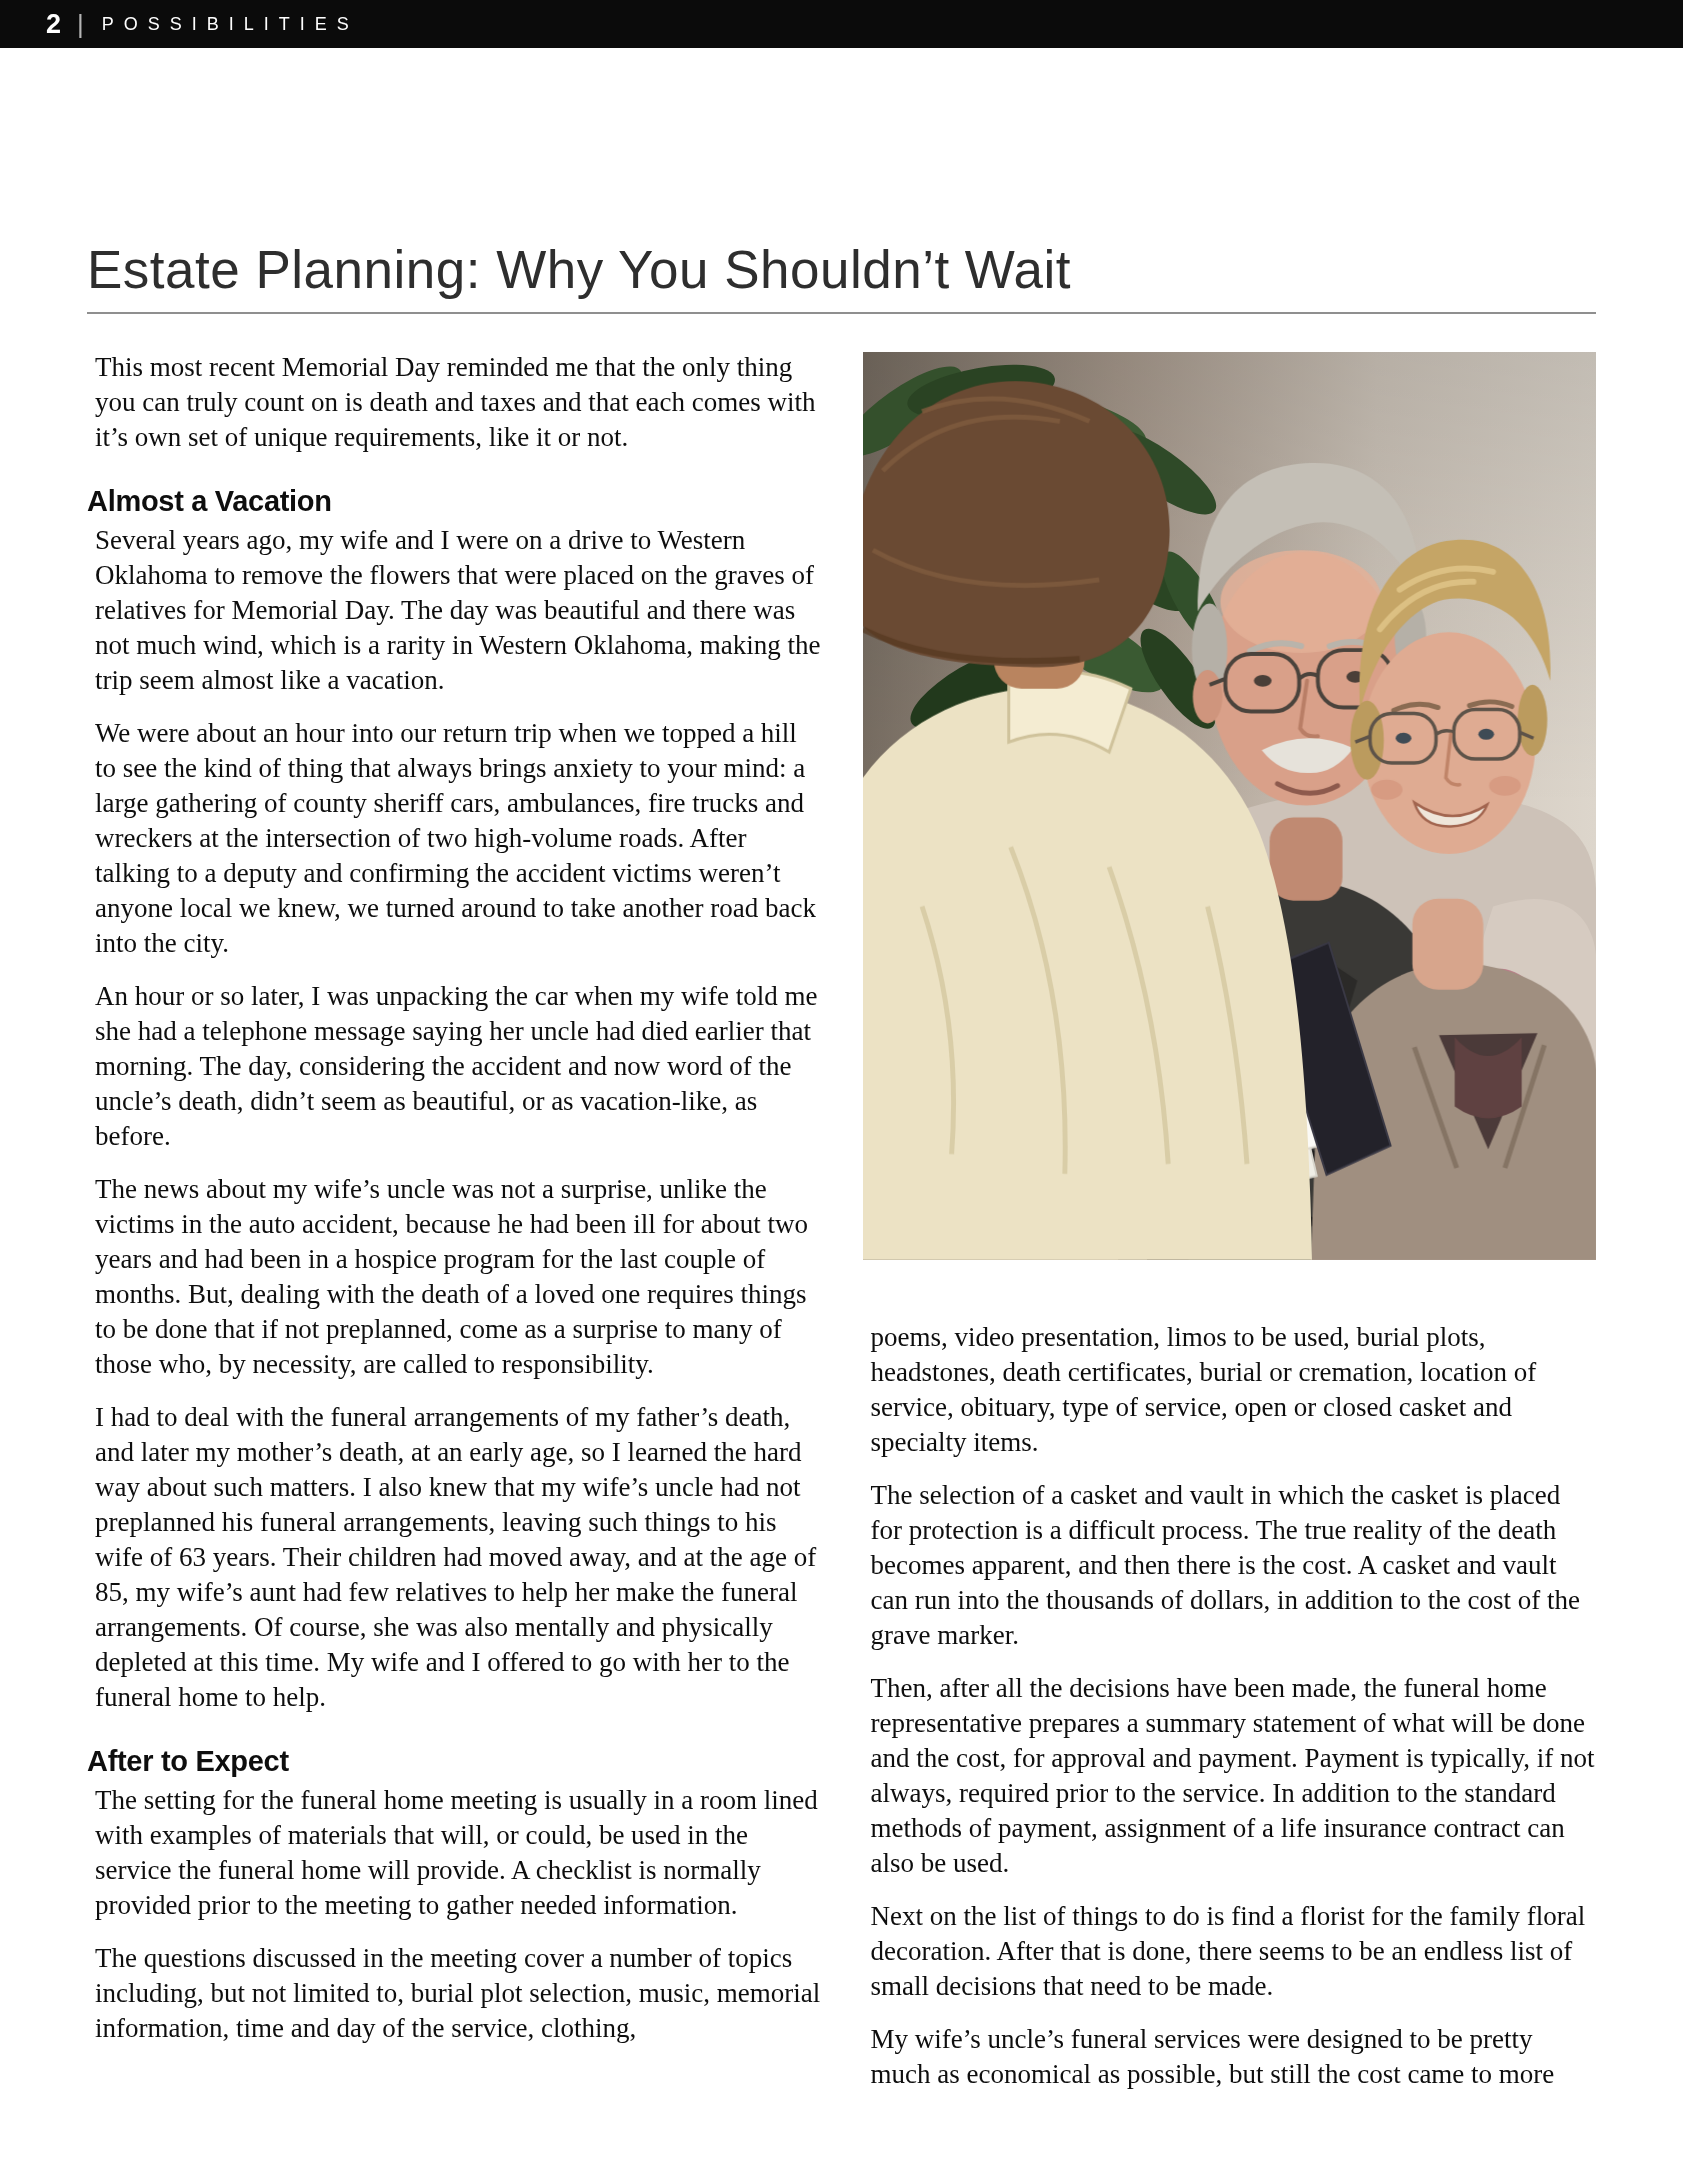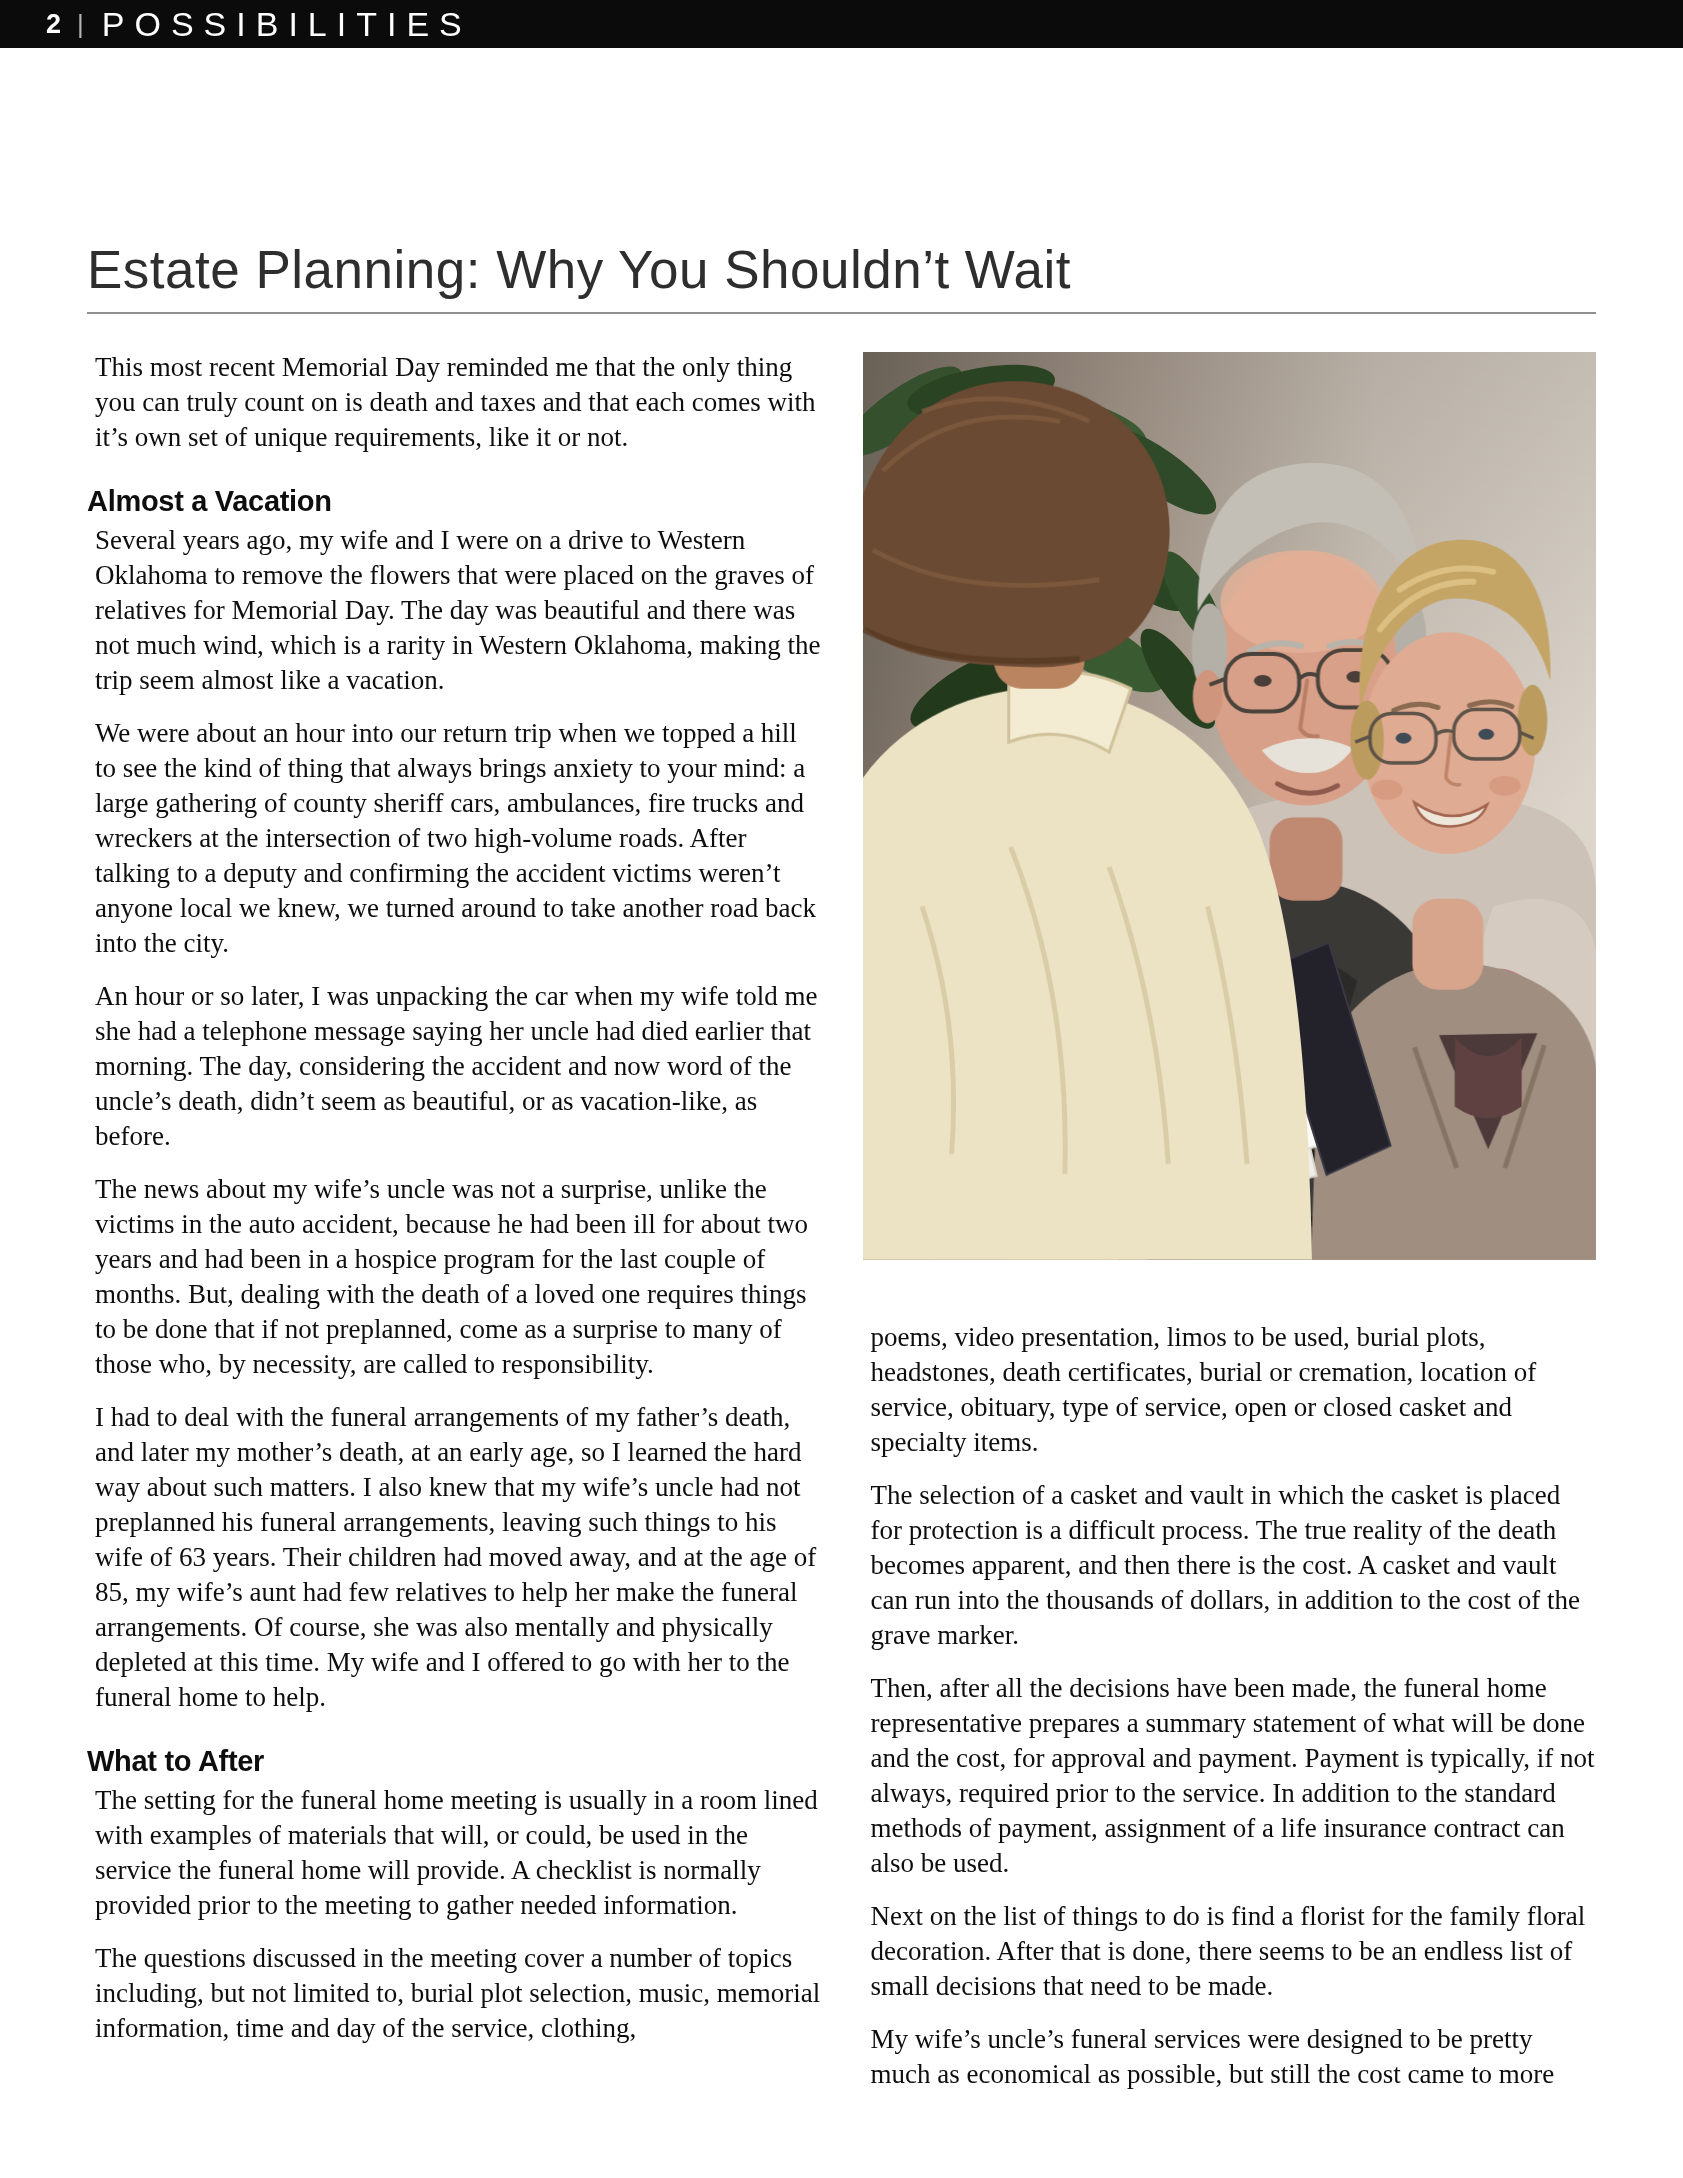--- a/index.html
+++ b/index.html
@@ -20,21 +20,21 @@
     font-family: "Liberation Sans", sans-serif;
     font-weight: bold; font-size: 27px; color: #fff;
   }
   .pdiv {
     font-family: "Liberation Sans", sans-serif;
     font-weight: 300; font-size: 26px; color: #b5b5b5;
     margin: 0 18px 0 16px;
   }
   .pub {
     font-family: "Liberation Sans", sans-serif;
-    font-size: 34px; color: #fff; letter-spacing: 10px;
+    font-size: 18px; color: #fff; letter-spacing: 10px;
   }
   .content { padding: 0 87px; }
   h1.title {
     margin: 194px 0 0 0;
     font-family: "Liberation Sans", sans-serif;
     font-weight: 300;
     font-size: 53px; line-height: 1.05;
     color: #2e2e2e; letter-spacing: 0.5px;
   }
   .rule { border-top: 2px solid #8f8f8f; margin-top: 14px; }
@@ -78,21 +78,21 @@
   <div class="cols">
 
     <div class="col">
       <p>This most recent Memorial Day reminded me that the only thing you can truly count on is death and taxes and that each comes with it’s own set of unique requirements, like it or not.</p>
       <h3>Almost a Vacation</h3>
       <p>Several years ago, my wife and I were on a drive to Western Oklahoma to remove the flowers that were placed on the graves of relatives for Memorial Day. The day was beautiful and there was not much wind, which is a rarity in Western Oklahoma, making the trip seem almost like a vacation.</p>
       <p>We were about an hour into our return trip when we topped a hill to see the kind of thing that always brings anxiety to your mind: a large gathering of county sheriff cars, ambulances, fire trucks and wreckers at the intersection of two high-volume roads. After talking to a deputy and confirming the accident victims weren’t anyone local we knew, we turned around to take another road back into the city.</p>
       <p>An hour or so later, I was unpacking the car when my wife told me she had a telephone message saying her uncle had died earlier that morning. The day, considering the accident and now word of the uncle’s death, didn’t seem as beautiful, or as vacation-like, as before.</p>
       <p>The news about my wife’s uncle was not a surprise, unlike the victims in the auto accident, because he had been ill for about two years and had been in a hospice program for the last couple of months. But, dealing with the death of a loved one requires things to be done that if not preplanned, come as a surprise to many of those who, by necessity, are called to responsibility.</p>
       <p>I had to deal with the funeral arrangements of my father’s death, and later my mother’s death, at an early age, so I learned the hard way about such matters. I also knew that my wife’s uncle had not preplanned his funeral arrangements, leaving such things to his wife of 63 years. Their children had moved away, and at the age of 85, my wife’s aunt had few relatives to help her make the funeral arrangements. Of course, she was also mentally and physically depleted at this time. My wife and I offered to go with her to the funeral home to help.</p>
-      <h3>What to After</h3>
+      <h3>After to Expect</h3>
       <p>The setting for the funeral home meeting is usually in a room lined with examples of materials that will, or could, be used in the service the funeral home will provide. A checklist is normally provided prior to the meeting to gather needed information.</p>
       <p>The questions discussed in the meeting cover a number of topics including, but not limited to, burial plot selection, music, memorial information, time and day of the service, clothing,</p>
     </div>
 
     <div class="col">
       <figure class="photo" aria-label="An advisor with paperwork and charts meets with a smiling elderly couple seated on a floral sofa">
         <svg viewBox="0 0 745 917" preserveAspectRatio="none">
           <defs>
             <linearGradient id="wall" x1="0" y1="0" x2="1" y2="0">
               <stop offset="0" stop-color="#776d62"></stop>

